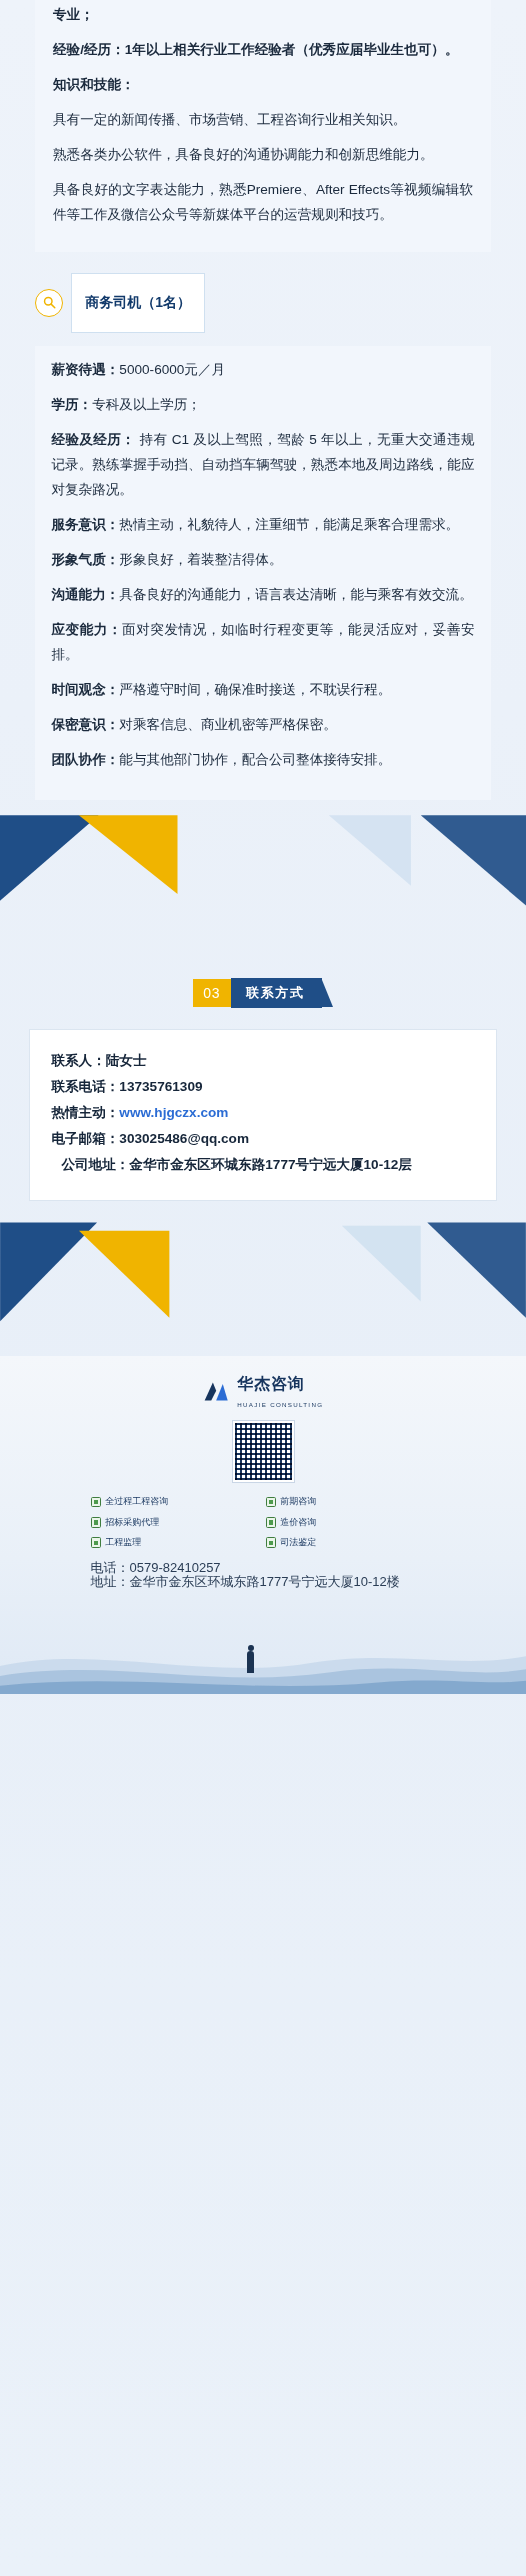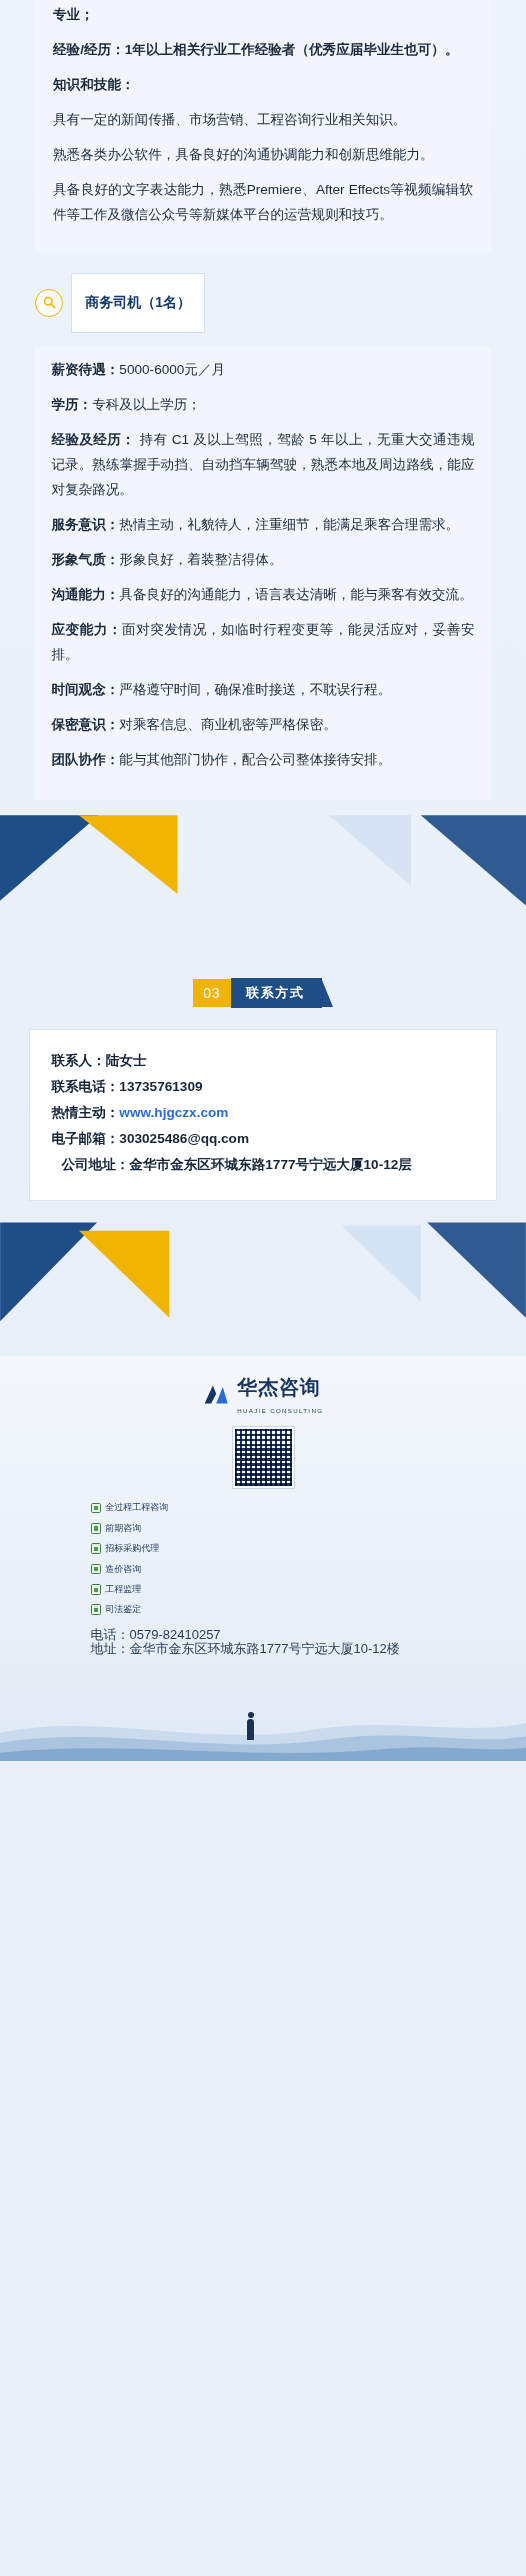--- a/index.html
+++ b/index.html
@@ -135,39 +135,39 @@
   .logo-wrap {
     display: flex; align-items: center; justify-content: center;
     gap: 6.6px;
     margin-bottom: 11.5px;
   }
   .logo-mark {
     width: 28px; height: 25px;
     position: relative;
   }
   .logo-text { text-align: left; }
-  .logo-cn { font-size: 20px; font-weight: bold; color: #17355e; letter-spacing: 0.8px; }
+  .logo-cn { font-size: 16px; font-weight: bold; color: #17355e; letter-spacing: 0.8px; }
   .logo-en { font-size: 6.2px; color: #17355e; letter-spacing: 1.3px; }
 
   .qr {
     width: 61px; height: 61px;
     margin: 0 auto 13px auto;
     background:
       repeating-linear-gradient(90deg,#17355e 0 2.5px,#ffffff 2.5px 5px),
       repeating-linear-gradient(0deg,#17355e 0 2.5px,#ffffff 2.5px 5px);
     background-blend-mode: multiply;
     border: 2.5px solid #ffffff;
     outline: 0.8px solid #c9d6e6;
   }
 
   .svc-grid {
     width: 345px;
     margin: 0 auto 11.5px auto;
     display: grid;
-    grid-template-columns: 1fr;
+    grid-template-columns: 1fr 1fr;
     row-gap: 7.4px;
     column-gap: 5px;
   }
   .svc {
     display: flex; align-items: center; gap: 4.1px;
     font-size: 9px;
     color: #17355e;
   }
   .svc .ico {
     width: 10.7px; height: 10.7px;

